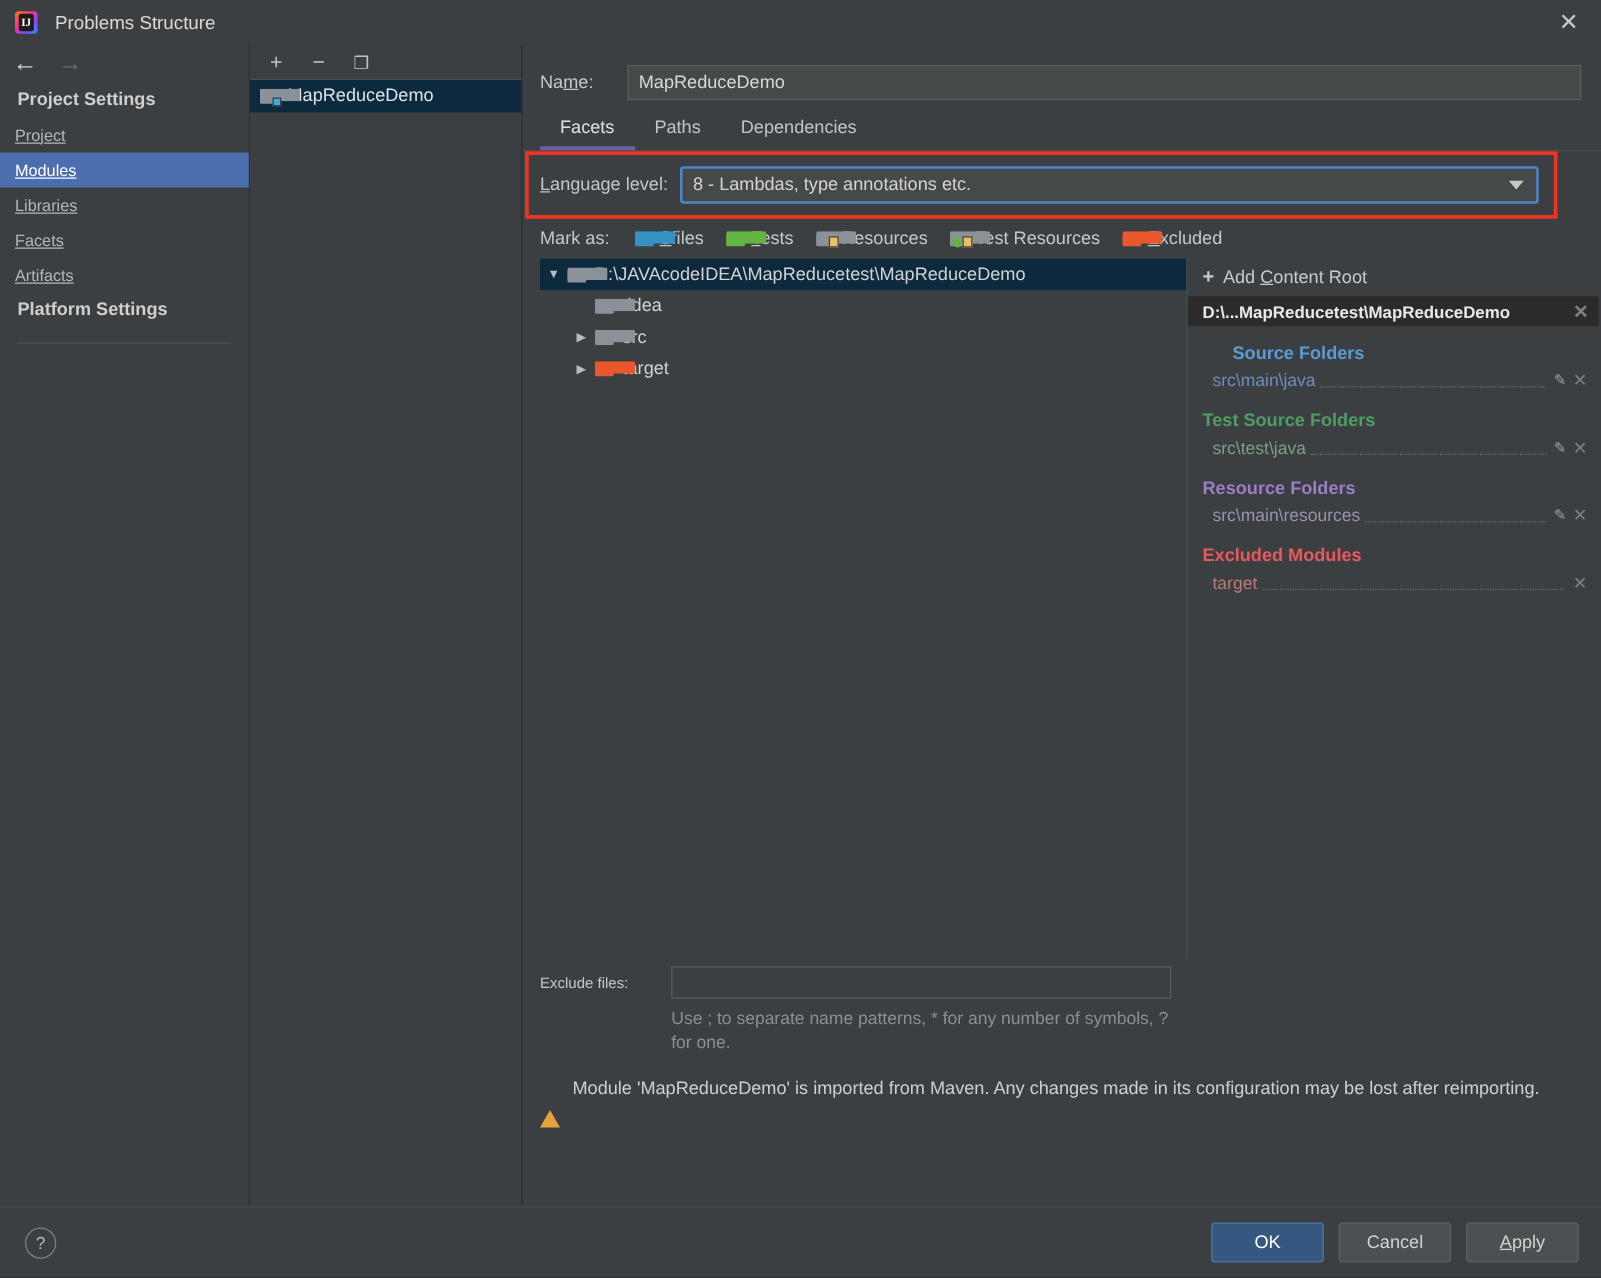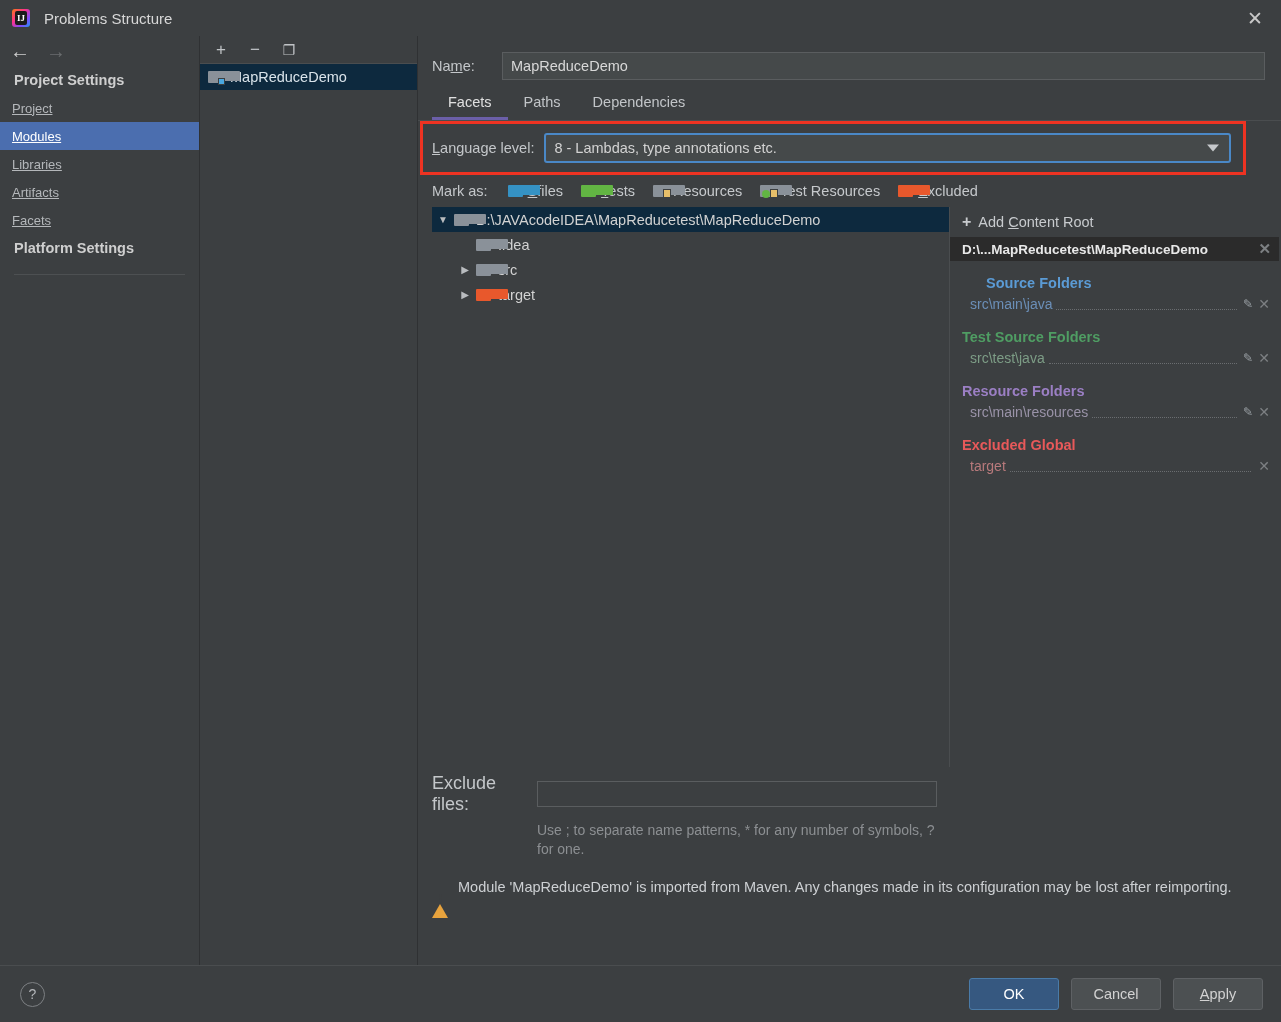--- a/index.html
+++ b/index.html
@@ -151,21 +151,21 @@
   .p-src  { color: #6b8fb8; }
   .p-test { color: #7d9d86; }
   .p-res  { color: #9a93a8; }
   .p-excl { color: #b87a7c; }
   .leader { flex: 1; border-bottom: 1px dotted #6a6d70; margin: 0 4px; height: 12px; }
   .ic-pencil { width: 14px; color: #9aa0a5; font-size: 12px; text-align: center; }
   .ic-x { width: 18px; color: #7d8083; font-size: 14px; text-align: center; }
 
   
   .exclude-row { display: flex; align-items: center; padding: 6px 0 0 14px; }
-  .exclude-label { font-size: 18px; color: #c4c7ca; width: 105px; }
+  .exclude-label { font-size: 12px; color: #c4c7ca; width: 105px; }
   .exclude-input { width: 400px; height: 26px; background: #3c3f41; border: 1px solid #5a5d5f;
     font-family: inherit; font-size: 14px; color: #d8d8d8; padding: 0 6px; }
   .exclude-hint { font-size: 14px; color: #8c8f92; margin: 6px 0 0 119px; width: 400px; line-height: 1.35; }
 
   
   .warn { display: flex; align-items: flex-start; gap: 10px; margin: 18px 16px 0 14px; }
   .warn-ico { width: 16px; height: 16px; flex: none; margin-top: 10px; position: relative; }
   .warn-ico .tri { width: 0; height: 0; border-left: 8px solid transparent; border-right: 8px solid transparent;
     border-bottom: 14px solid #e8a33d; }
   .warn-ico .bang { position: absolute; left: 7px; top: 5px; color: #3c3f41; font-size: 9px; font-weight: bold; }
@@ -209,22 +209,22 @@
     <div class="nav-arrows">
       <span class="arrow back">←</span>
       <span class="arrow fwd">→</span>
     </div>
 
     <div>
       <div class="nav-group-title">Project Settings</div>
       <div class="nav-item">Project</div>
       <div class="nav-item selected">Modules</div>
       <div class="nav-item">Libraries</div>
+      <div class="nav-item">Facets</div>
       <div class="nav-item">Artifacts</div>
-      <div class="nav-item">Facets</div>
     </div>
 
     <div>
       <div class="nav-group-title">Platform Settings</div>
     </div>
 
     <div class="nav-sep"></div>
   </div>
 
   <div class="modules-pane">
@@ -386,21 +386,21 @@
           <div class="grp-title g-res">Resource Folders</div>
           <div class="path-row">
             <span class="path-txt p-res">src\main\resources</span>
             <span class="leader"></span>
             <span class="ic-pencil">✎</span>
             <span class="ic-x">✕</span>
           </div>
         </div>
 
         <div class="grp">
-          <div class="grp-title g-excl">Excluded Global</div>
+          <div class="grp-title g-excl">Excluded Modules</div>
           <div class="path-row">
             <span class="path-txt p-excl">target</span>
             <span class="leader"></span>
             <span class="ic-x">✕</span>
           </div>
         </div>
       </div>
     </div>
 
     <div class="exclude-row">

